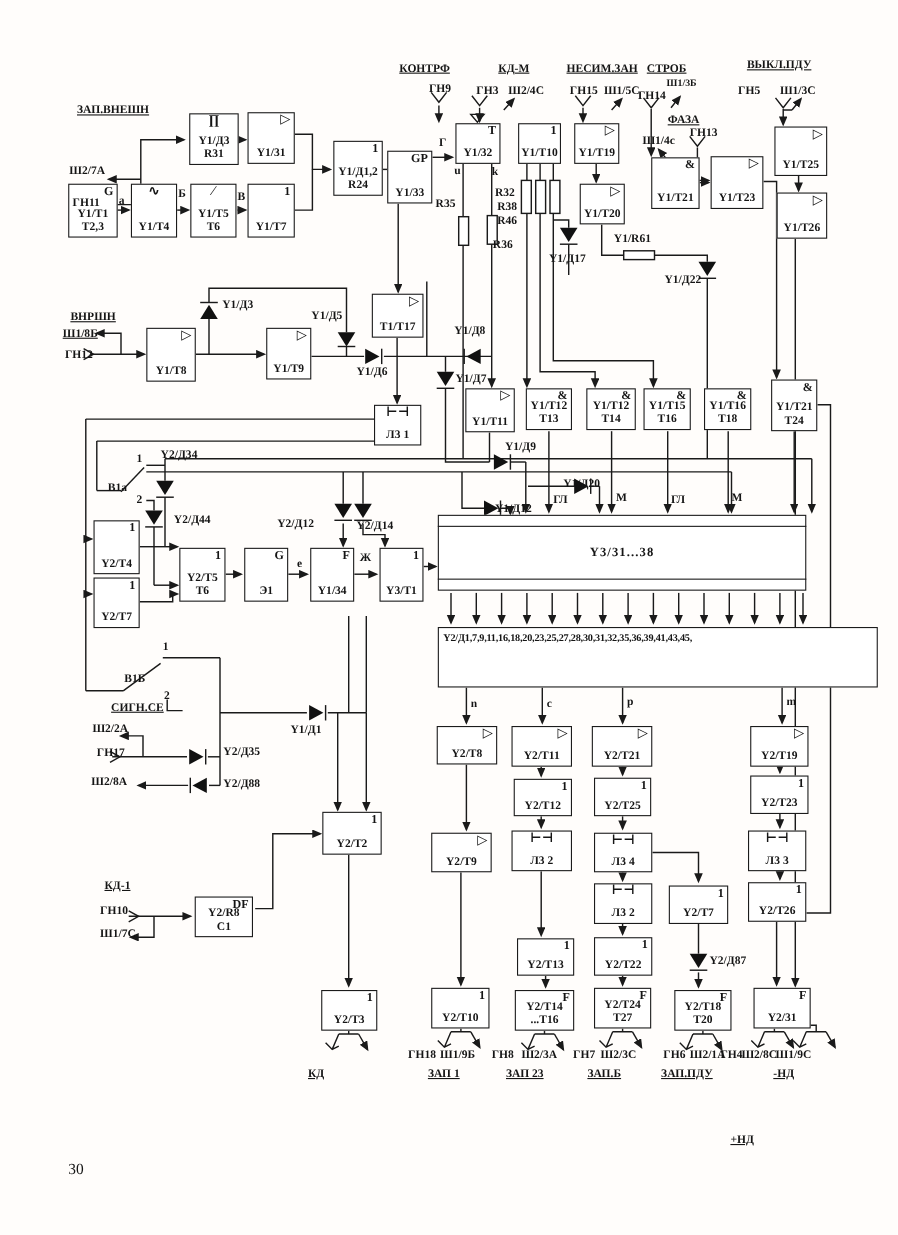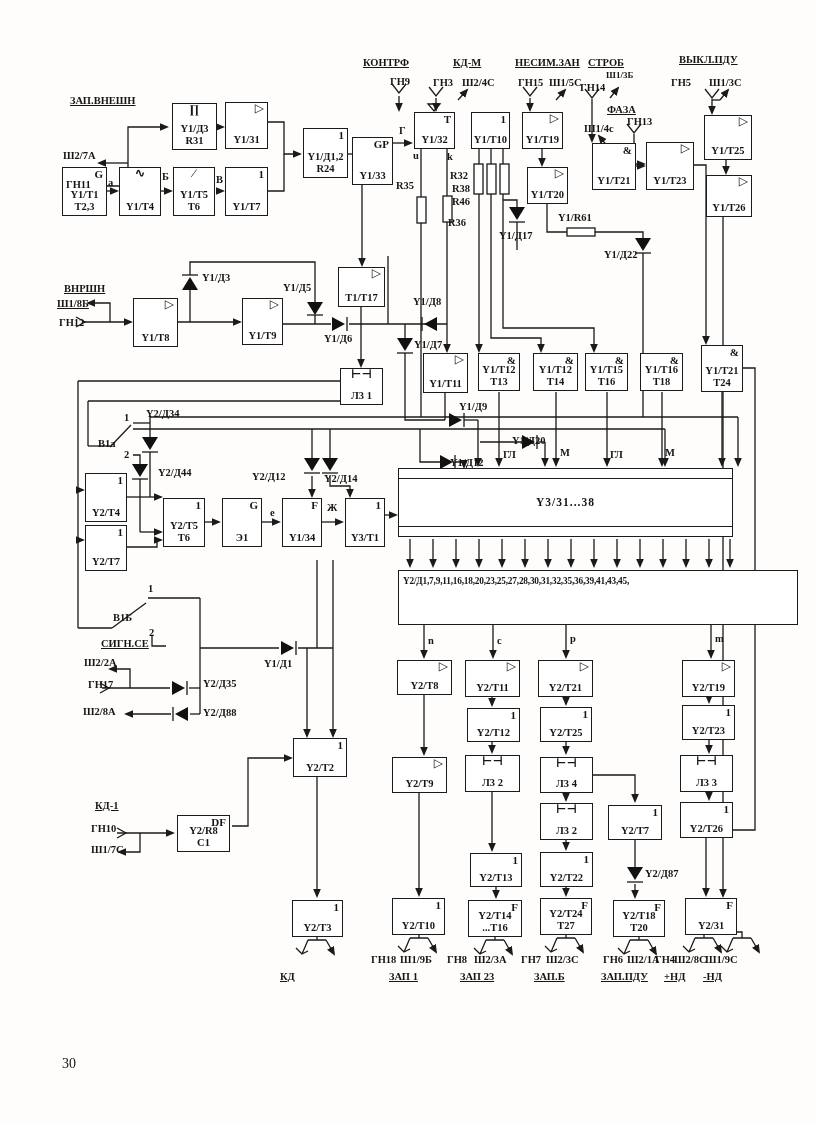--- a/index.html
+++ b/index.html
@@ -775,18 +775,18 @@
       <span class="lbl" style="left: 603px; top: 955px;">ГН6</span>
       <span class="lbl" style="left: 627px; top: 955px;">Ш2/1А</span>
       <span class="lbl" style="left: 655px; top: 955px; text-align: right;">ГН4</span>
       <span class="lbl" style="left: 674px; top: 955px;">Ш2/8С</span>
       <span class="lbl" style="left: 705px; top: 955px;">Ш1/9С</span>
       <span class="lbl u" style="left: 280px; top: 972px;">КД</span>
       <span class="lbl u" style="left: 389px; top: 972px;">ЗАП 1</span>
       <span class="lbl u" style="left: 460px; top: 972px;">ЗАП 23</span>
       <span class="lbl u" style="left: 534px; top: 972px;">ЗАП.Б</span>
       <span class="lbl u" style="left: 601px; top: 972px;">ЗАП.ПДУ</span>
-      <span class="lbl u" style="left: 664px; top: 972px; text-align: right;">+НД</span>
+      <span class="lbl u" style="left: 664px; top: 1032px; text-align: right;">+НД</span>
       <span class="lbl u" style="left: 703px; top: 972px;">-НД</span>
     </div>
 
   <div class="pageno">30</div>
 </div>
 
 </body></html>

